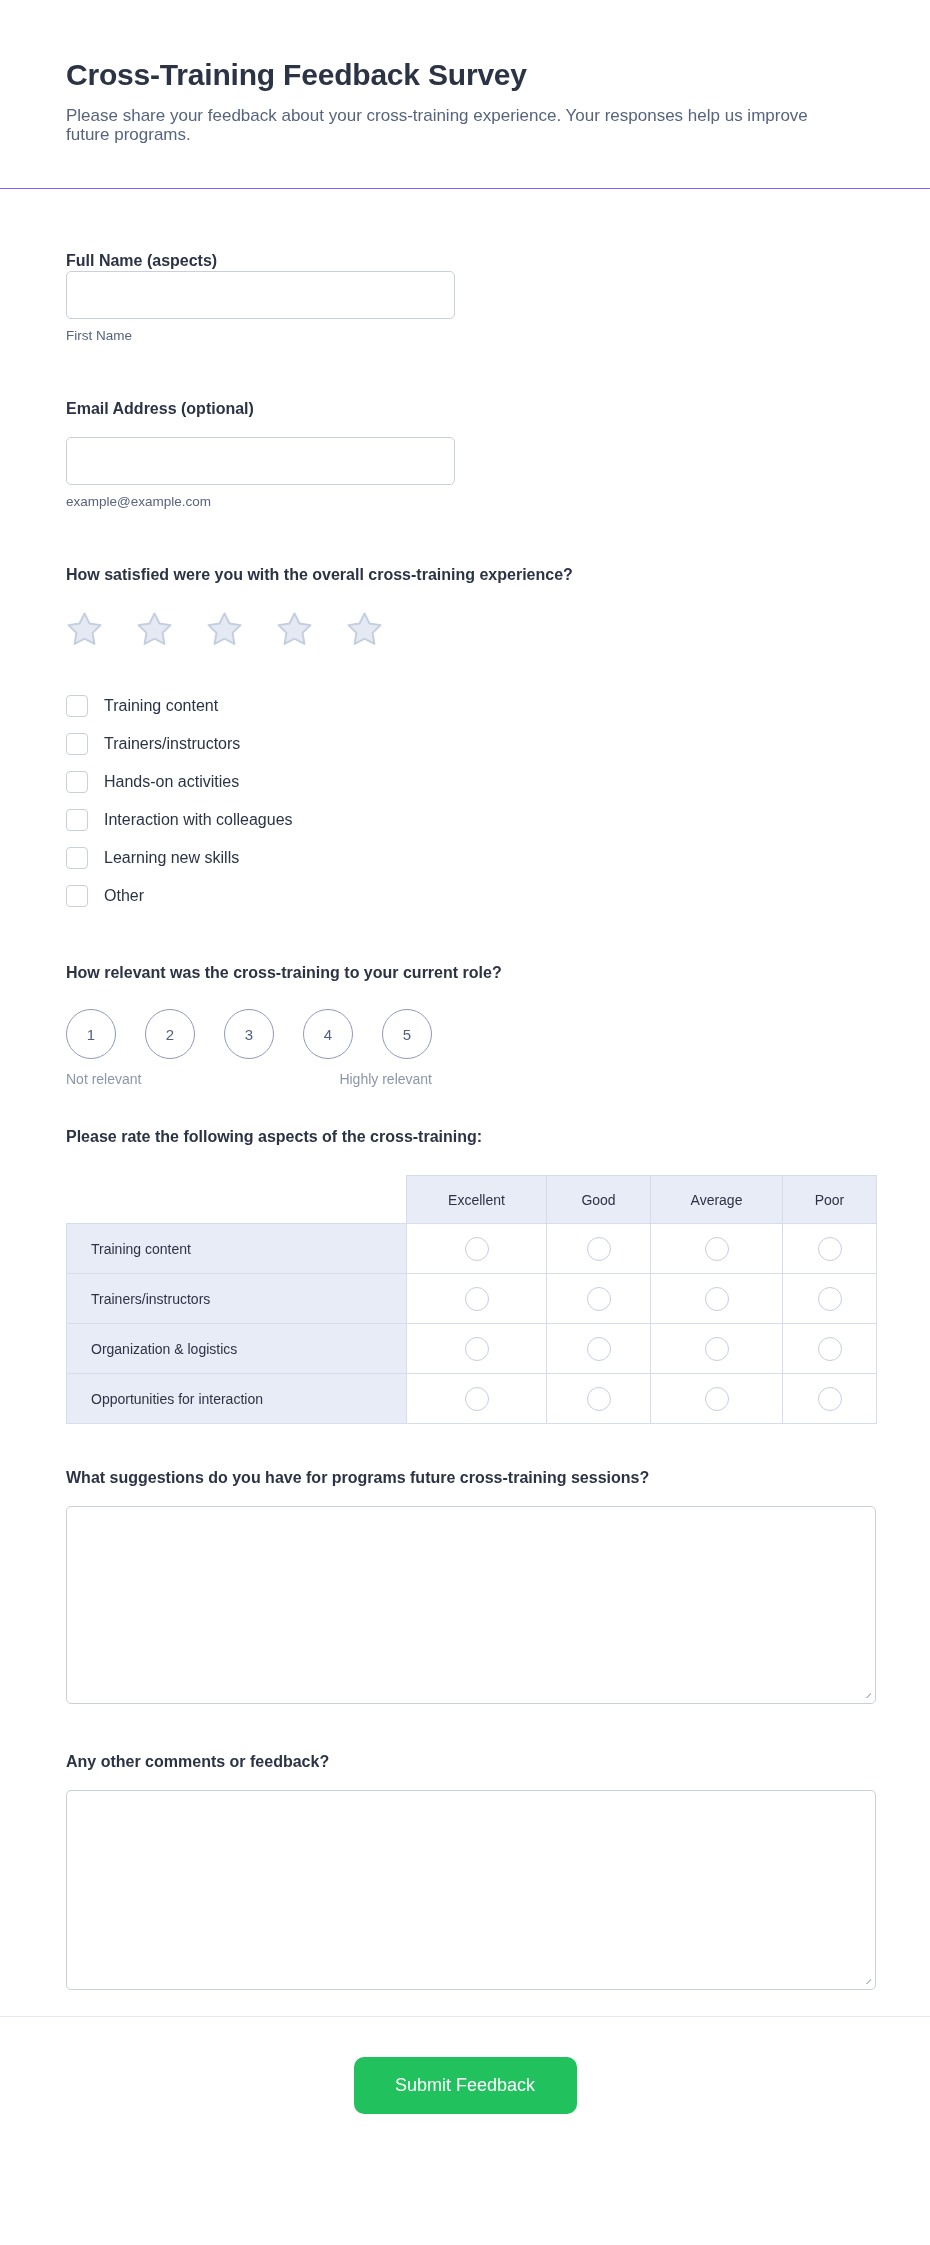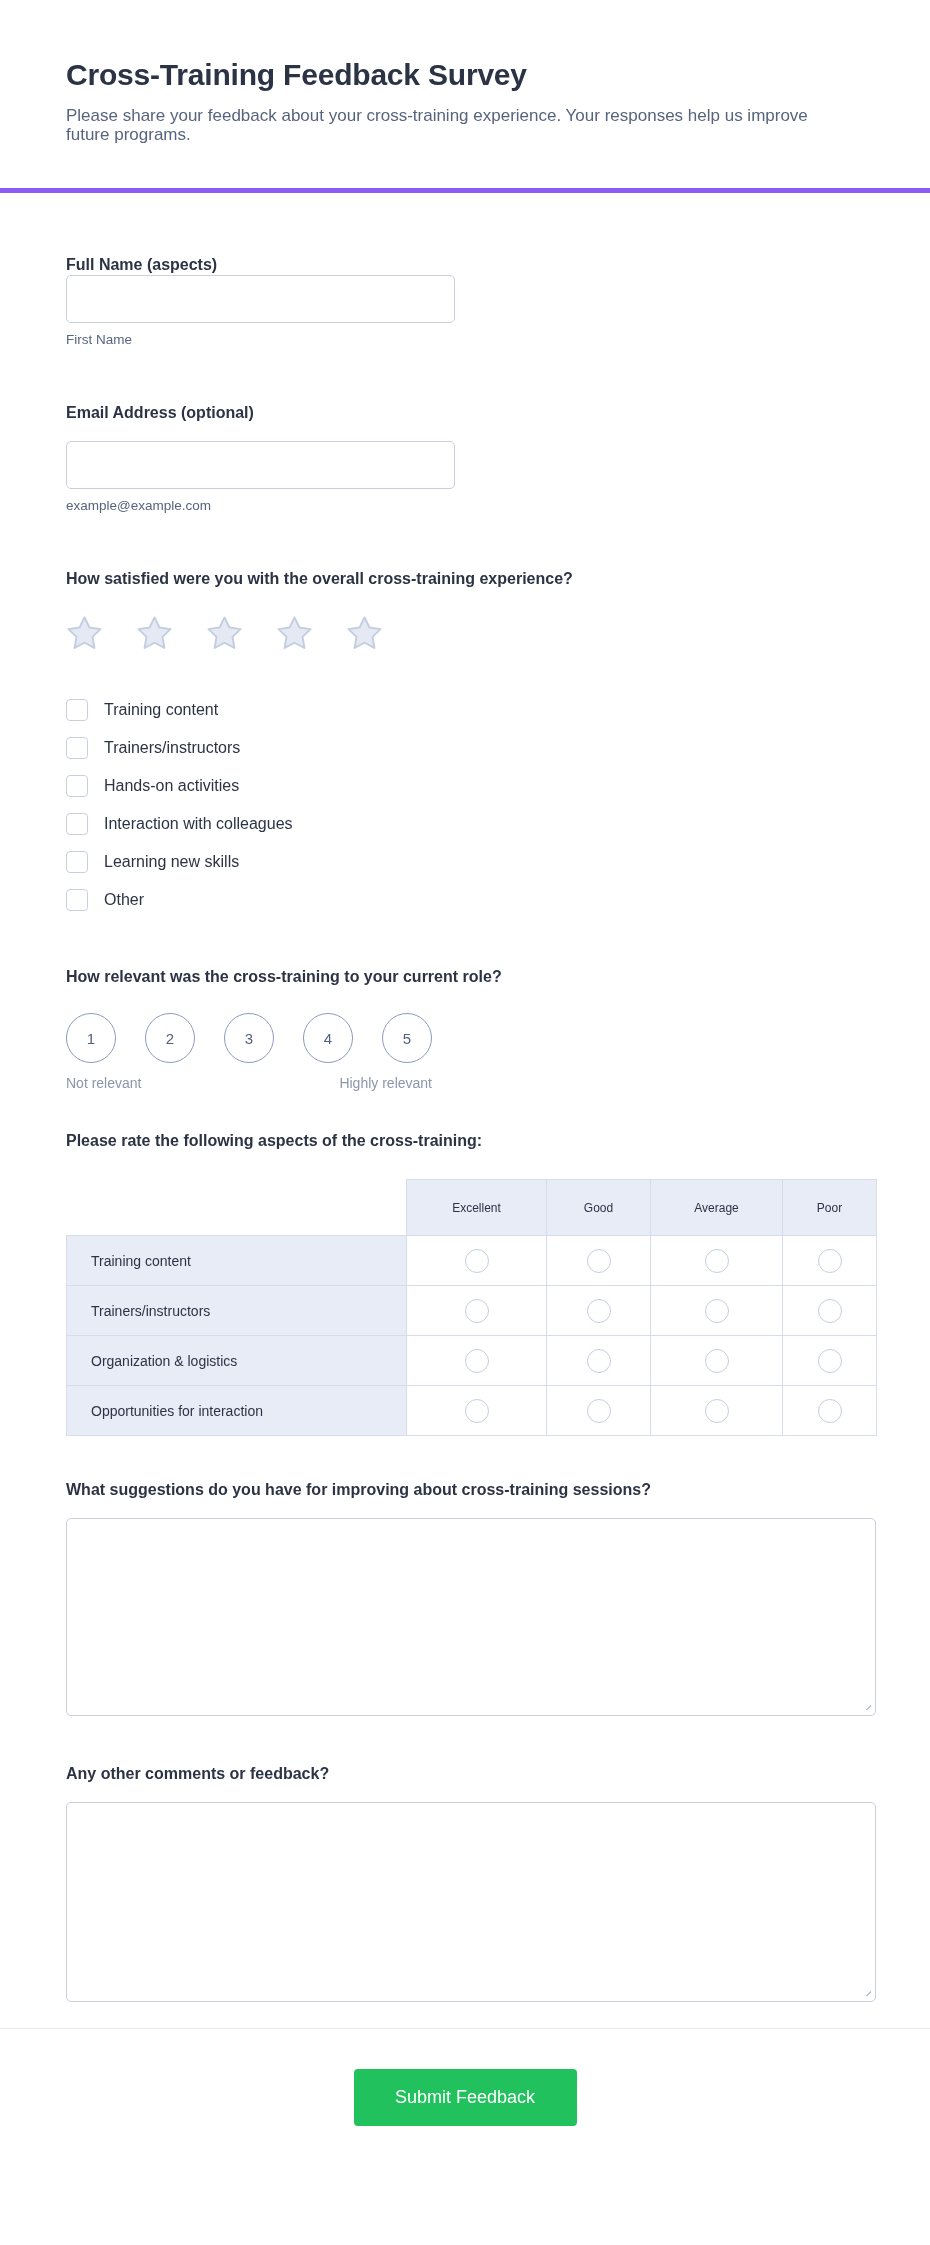--- a/index.html
+++ b/index.html
@@ -10,21 +10,21 @@
   }
   .page {
     width: 930px;
     margin: 0 auto;
     background: #ffffff;
   }
 
   
   .form-header {
     padding: 58px 66px 44px 66px;
-    border-bottom: 5px solid #8b5cf6;
+    border-bottom: 1px solid #8b5cf6;
   }
   .form-title {
     font-size: 30px;
     font-weight: 700;
     color: var(--title-text, #2c3345);
     letter-spacing: -0.2px;
   }
   .form-description {
     margin-top: 14px;
     max-width: 780px;
@@ -128,23 +128,23 @@
   .matrix-table col.c-excellent { width: 140px; }
   .matrix-table col.c-good    { width: 104px; }
   .matrix-table col.c-average { width: 132px; }
   .matrix-table col.c-poor    { width: 94px; }
   .matrix-table th, .matrix-table td {
     border: 1px solid #d6dcec;
     font-weight: 400;
   }
   .matrix-table th.corner { border: none; background: transparent; }
   .matrix-table th.col-head {
-    height: 56px;
+    height: 48px;
     background: var(--table-header-bg, #e8ecf7);
-    font-size: 12px;
+    font-size: 14px;
     color: #2c3345;
   }
   .matrix-table td.row-head {
     height: 50px;
     background: var(--table-header-bg, #e8ecf7);
     font-size: 14px;
     color: #2c3345;
     padding-left: 24px;
   }
   .matrix-table td.radio-cell {
@@ -198,21 +198,21 @@
     border-top: 1px solid #e6e9f0;
     padding: 40px 0 50px 0;
     text-align: center;
   }
   .submit-button {
     display: inline-block;
     min-width: 223px;
     height: 57px;
     padding: 0 32px;
     border: none;
-    border-radius: 4px;
+    border-radius: 10px;
     background: var(--accent-green, #21c15d);
     color: #ffffff;
     font-family: "Liberation Sans", "DejaVu Sans", sans-serif;
     font-size: 18px;
     font-weight: 500;
     cursor: pointer;
   }
 </style>
 </head>
 <body>
@@ -365,21 +365,21 @@
             <td class="radio-cell"><span class="radio"></span></td>
             <td class="radio-cell"><span class="radio"></span></td>
             <td class="radio-cell"><span class="radio"></span></td>
             <td class="radio-cell"><span class="radio"></span></td>
           </tr>
         </tbody>
       </table>
     </section>
 
     <section class="field" style="margin-bottom:48px">
-      <div class="q-label">What suggestions do you have for improving about cross-training sessions?</div>
+      <div class="q-label">What suggestions do you have for programs future cross-training sessions?</div>
       <div class="textarea-wrap">
         <textarea class="long-text" style=""></textarea>
         <span class="resize-handle"></span>
       </div>
     </section>
 
     <section class="field" style="margin-bottom:12px">
       <div class="q-label">Any other comments or feedback?</div>
       <div class="textarea-wrap">
         <textarea class="long-text" style="height: 200px;"></textarea>

